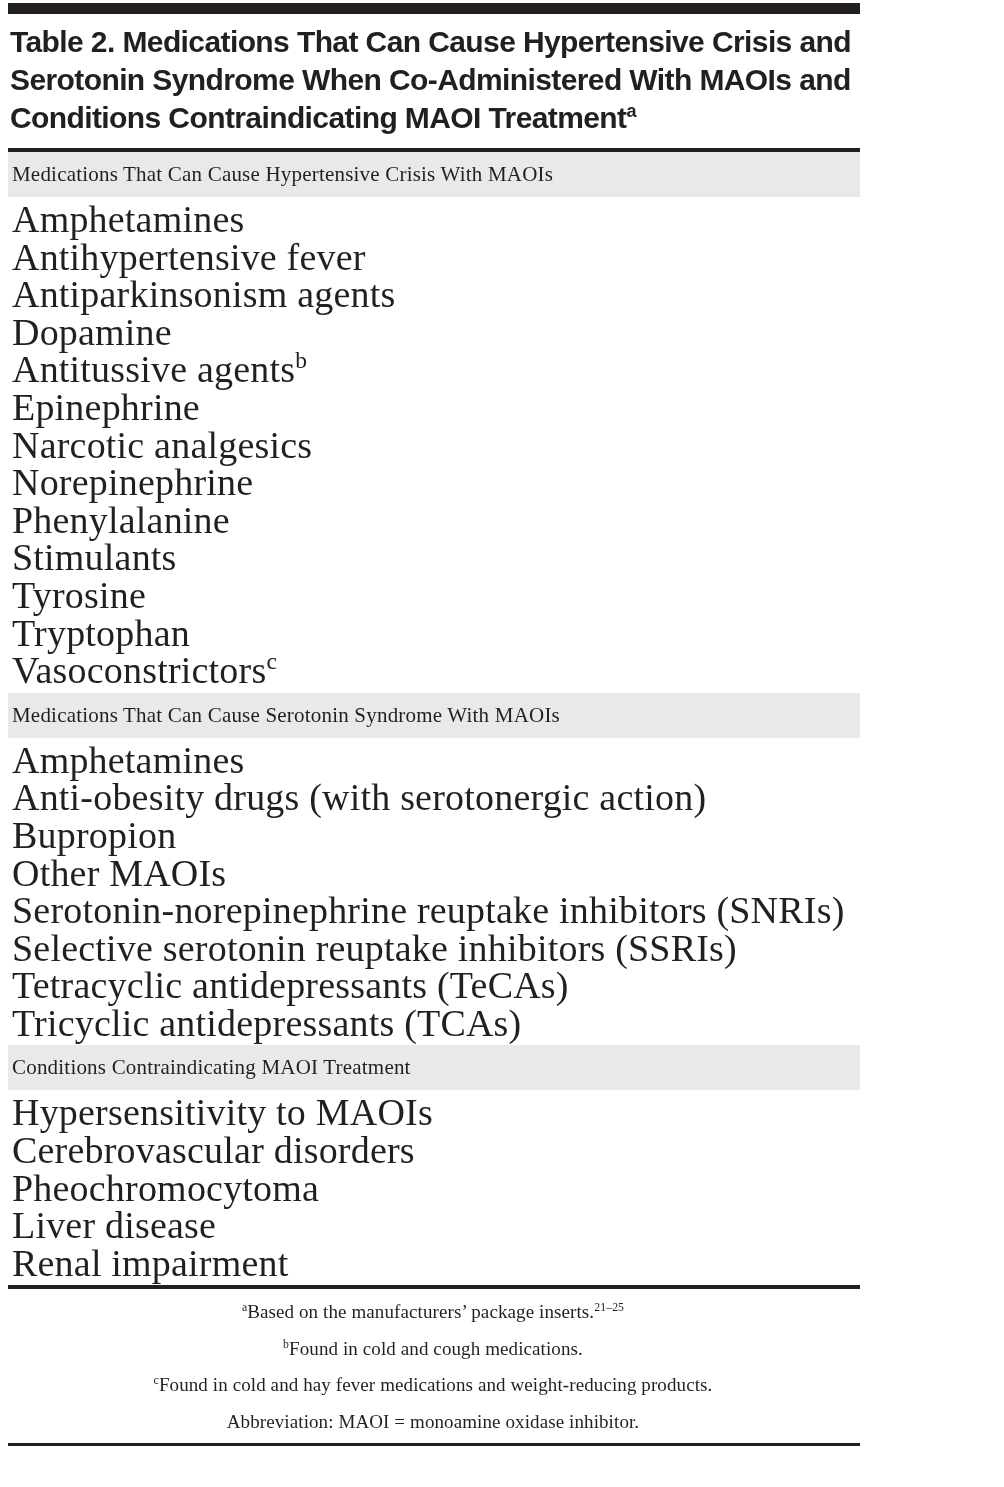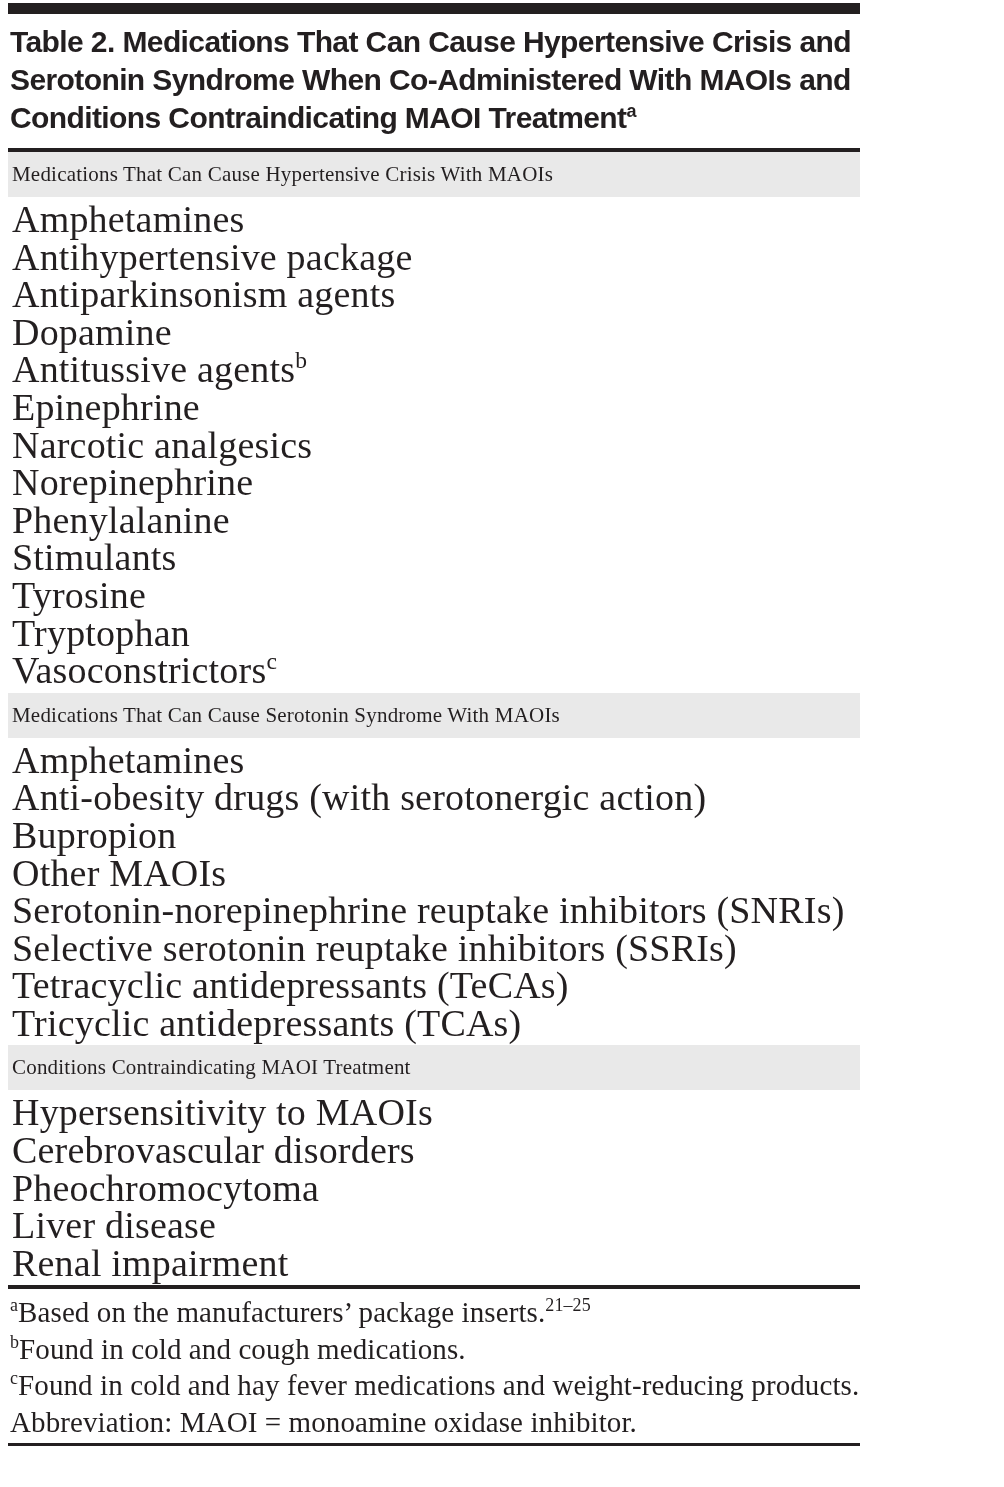--- a/index.html
+++ b/index.html
@@ -63,44 +63,45 @@
     letter-spacing: 0.2px;
     padding: 0 4px;
     white-space: nowrap;
   }
   .row sup, .footnote sup {
     font-size: 62%;
     line-height: 0;
   }
   .footnotes {
     padding: 5px 4px 2px 2px;
-    font-size: 29px;
+    font-size: 19px;
     line-height: 36.5px;
     letter-spacing: 0.1px;
+    text-align: center;
   }
   .footnote {
     white-space: nowrap;
   }
 </style>
 </head>
 <body>
 
 <div class="page">
   <div class="topbar"></div>
   <div class="title" id="title">
       <div class="t-line"><span>Table 2. Medications That Can Cause Hypertensive Crisis and</span></div>
       <div class="t-line"><span>Serotonin Syndrome When Co-Administered With MAOIs and</span></div>
       <div class="t-line"><span>Conditions Contraindicating MAOI Treatment</span><sup>a</sup></div>
     </div>
   <div class="rule"></div>
   <div id="sections">
       <div class="section-header"><span>Medications That Can Cause Hypertensive Crisis With MAOIs</span></div>
       <div class="rows">
         <div class="row"><span>Amphetamines</span></div>
-        <div class="row"><span>Antihypertensive package</span></div>
+        <div class="row"><span>Antihypertensive fever</span></div>
         <div class="row"><span>Antiparkinsonism agents</span></div>
         <div class="row"><span>Dopamine</span></div>
         <div class="row"><span>Antitussive agents</span><sup>b</sup></div>
         <div class="row"><span>Epinephrine</span></div>
         <div class="row"><span>Narcotic analgesics</span></div>
         <div class="row"><span>Norepinephrine</span></div>
         <div class="row"><span>Phenylalanine</span></div>
         <div class="row"><span>Stimulants</span></div>
         <div class="row"><span>Tyrosine</span></div>
         <div class="row"><span>Tryptophan</span></div>

